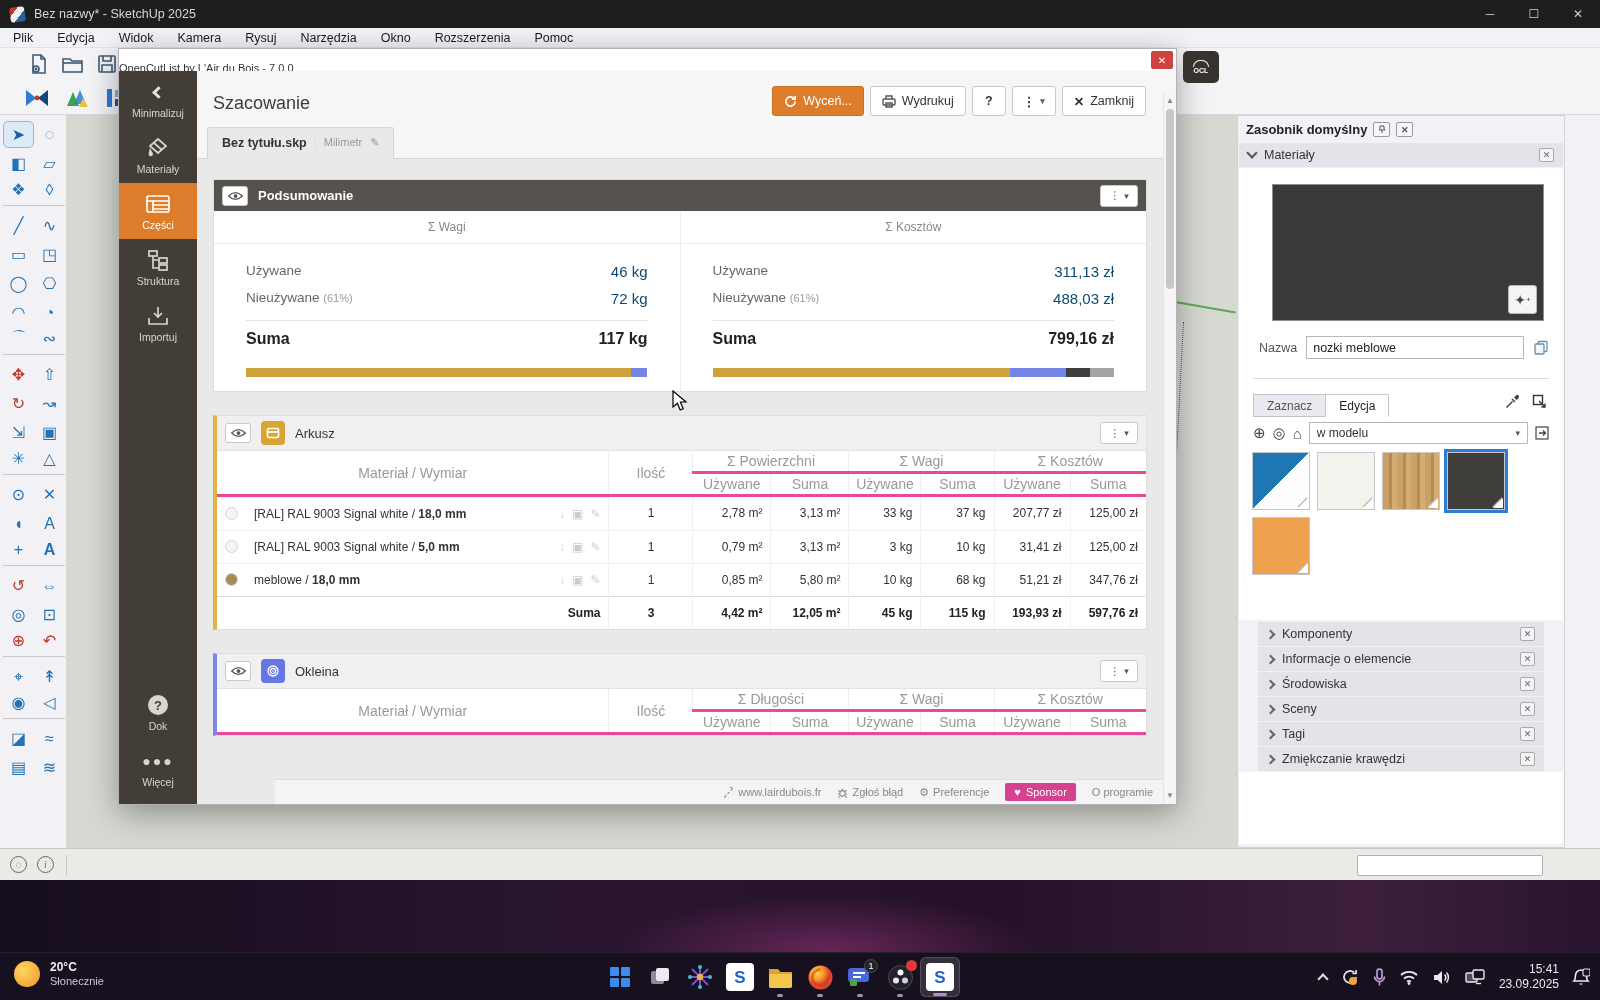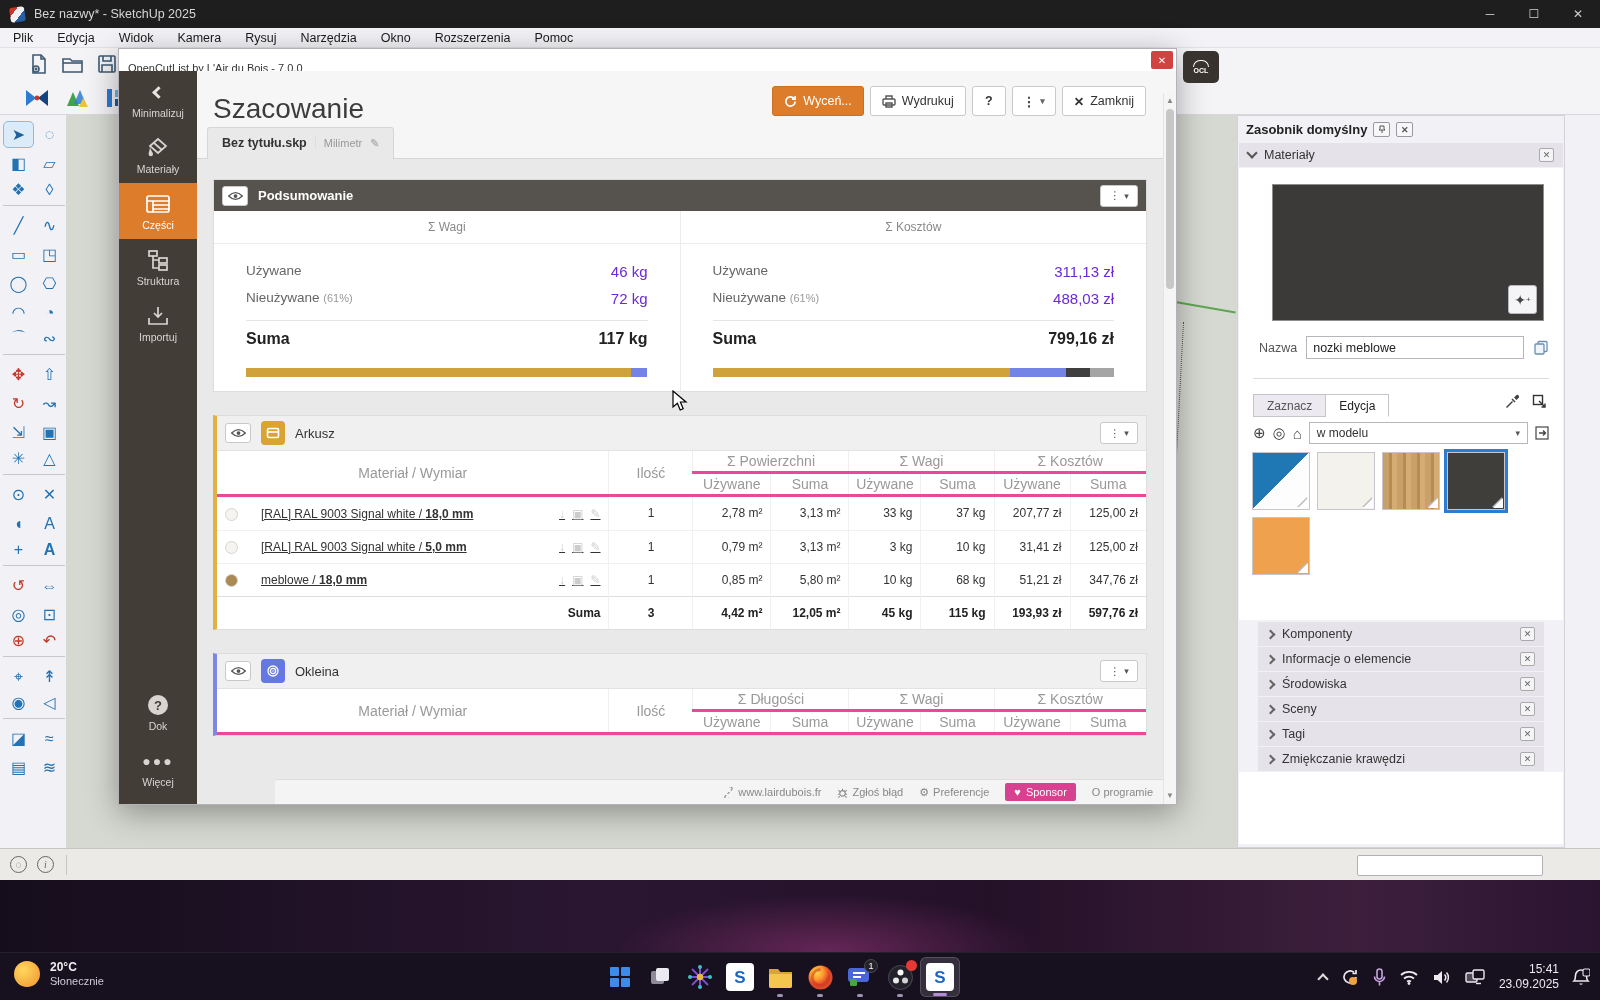--- a/index.html
+++ b/index.html
@@ -29,46 +29,46 @@
 #palette{left:3px;top:121px;width:62px;display:grid;grid-template-columns:1fr 1fr;row-gap:2px;}
 .tool{height:27px;display:flex;align-items:center;justify-content:center;font-size:16px;color:#2272b4;cursor:pointer;}
 
 
 #viewport{left:66px;top:115px;width:1171px;height:733px;background:#d6d9d1;}
 #axis-green{left:1172px;top:306px;width:64px;height:2px;background:#5da751;transform:rotate(10deg);}
 #axis-dotted{left:1183px;top:322px;width:1px;height:480px;border-left:1px dotted #55514d;transform:rotate(3deg);transform-origin:top;}
 
 
 #dialog{left:118px;top:48px;width:1059px;height:757px;background:#fff;border:1px solid #b4b2b8;box-shadow:0 8px 30px rgba(0,0,0,.35);}
-#dlg-titlebar{position:absolute;left:0;top:0;right:0;height:38px;background:#fff;border-bottom:1px solid #ddd;display:flex;align-items:center;font-size:11px;color:#333;padding-left:9px;}
+#dlg-titlebar{position:absolute;left:0;top:0;right:0;height:38px;background:#fff;border-bottom:1px solid #ddd;display:flex;align-items:center;font-size:11px;color:#333;}
 #dlg-close{position:absolute;right:3px;top:2px;width:22px;height:18px;background:#cf4440;color:#fff;font-size:10px;display:flex;align-items:center;justify-content:center;border-radius:2px;cursor:pointer;}
 #dlg-body{position:absolute;left:0;top:22px;right:0;bottom:0;display:flex;}
 
 
 #ocl-side{width:78px;background:#433d37;display:flex;flex-direction:column;align-items:stretch;color:#d8d5d1;}
 .side-item{padding:9px 2px 8px;text-align:center;font-size:10.5px;cursor:pointer;}
 .side-item .ic{height:24px;display:flex;align-items:center;justify-content:center;margin-bottom:3px;}
 .side-item.active{background:#dd7d2b;color:#fff;}
 .side-item.minim .chev{display:inline-block;width:9px;height:9px;border-left:3px solid #e8e5e1;border-bottom:3px solid #e8e5e1;transform:rotate(45deg);}
 .side-spacer{flex:1;}
 .qcircle{width:20px;height:20px;border-radius:50%;background:#d8d5d1;color:#433d37;font-weight:bold;font-size:13px;display:flex;align-items:center;justify-content:center;}
 .dots{letter-spacing:2px;font-size:14px;color:#d8d5d1;}
 svg.sideic{stroke:#d8d5d1;fill:none;stroke-width:1.7;}
 .side-item.active svg.sideic{stroke:#fff;}
 
 
 #ocl-main{flex:1;position:relative;background:#e9e9e9;overflow:hidden;}
 #ocl-head{position:absolute;left:0;top:0;right:0;height:88px;background:#f6f6f6;border-bottom:1px solid #d6d6d6;}
-#ocl-title{position:absolute;left:16px;top:22px;font-size:28px;font-weight:300;color:#3c3c3c;}
+#ocl-title{position:absolute;left:16px;top:22px;font-size:18px;font-weight:300;color:#3c3c3c;}
 #head-btns{position:absolute;right:30px;top:15px;display:flex;gap:6px;align-items:center;}
 .hbtn{height:30px;background:#fff;border:1px solid #c9c9c9;border-radius:3px;font-size:12.5px;color:#333;display:flex;align-items:center;gap:6px;padding:0 11px;cursor:pointer;}
 .hbtn.orange{background:#dd7d2b;border-color:#c86f22;color:#fff;}
 .hbtn.iconbtn{width:34px;justify-content:center;padding:0;font-weight:bold;}
 #tabs{position:absolute;left:10px;bottom:-1px;display:flex;}
-.tab-active{background:#e9e9e9;border:1px solid #d6d6d6;border-bottom:none;border-radius:3px 3px 0 0;padding:8px 14px 9px;font-size:12.5px;font-weight:bold;color:#333;display:flex;align-items:center;gap:8px;cursor:pointer;}
+.tab-active{background:#e9e9e9;border:1px solid #d6d6d6;border-bottom:none;border-radius:3px 3px 0 0;padding:8px 14px 9px;font-size:12.5px;font-weight:bold;color:#333;display:flex;align-items:flex-start;gap:8px;cursor:pointer;}
 .tab-active .unit{font-weight:normal;font-size:11px;color:#999;border-left:1px solid #ddd;padding-left:8px;}
 .tab-active .pencil{color:#bbb;font-size:11px;}
 
 #ocl-content{position:absolute;left:0;top:88px;right:13px;bottom:25px;overflow:hidden;padding:20px 16px 0 16px;}
 
 
 .card{background:#fff;border:1px solid #ddd;margin-bottom:23px;position:relative;}
 .card.accent-gold{border-left:4px solid #e2b144;}
 .card.accent-blue{border-left:4px solid #7b87e6;}
 #sum-head{background:#56524e;color:#fff;height:31px;display:flex;align-items:center;padding:0 8px;gap:10px;}
@@ -79,35 +79,35 @@
 .sq-icon{width:24px;height:24px;border-radius:4px;display:flex;align-items:center;justify-content:center;}
 .sq-icon.gold{background:#d9a433;}
 .sq-icon.blue{background:#6577e3;}
 
 
 #sum-body{display:flex;}
 .sum-col{flex:1;padding:0 0 14px;}
 .sum-col+.sum-col{border-left:1px solid #ececec;}
 .sum-colhead{text-align:center;font-size:12px;color:#888;padding:9px 0;border-bottom:1px solid #ececec;margin-bottom:14px;}
 .sum-row{display:flex;justify-content:space-between;padding:5px 32px;font-size:13.5px;color:#666;}
-.sum-row .val{color:#6d28d9;font-size:15px;}
+.sum-row .val{color:#0c4a6e;font-size:15px;}
 .sum-row small{color:#999;font-size:11px;}
 .sum-total{display:flex;justify-content:space-between;padding:9px 32px 6px;margin:8px 32px 0;border-top:1px solid #e5e5e5;font-size:16px;font-weight:bold;color:#222;padding-left:0;padding-right:0;}
 .bar{height:9px;margin:14px 32px 0;display:flex;overflow:hidden;background:#fff;}
 .bar .seg{height:100%;}
 
 
 table.ocl{width:100%;border-collapse:collapse;table-layout:fixed;font-size:12px;color:#333;}
 table.ocl th{font-weight:normal;color:#999;font-size:14px;padding:2px 4px;border-left:1px solid #efefef;border-bottom:3px solid #ec4899;background:#fff;}
 table.ocl th:first-child{border-left:none;}
 table.ocl td{padding:9px 8px;border-left:1px solid #f1f1f1;border-top:1px solid #f1f1f1;}
 table.ocl td:first-child{border-left:none;}
 td.num,th.num{text-align:right;}
 td.ctr{text-align:center;}
-td.mat{display:flex;align-items:center;gap:23px;border-left:none;text-decoration:underline;}
+td.mat{display:flex;gap:16px;border-left:none;}
 .swdot{width:13px;height:13px;border-radius:50%;border:1px solid #d8d4cc;flex:none;}
 .rowicons{margin-left:auto;color:#ccc;font-size:12px;display:flex;gap:7px;}
 tr.sumrow td{font-weight:bold;border-top:1px solid #ddd;color:#222;}
 td.sumlabel{text-align:right;font-weight:bold;}
 
 
 #dlg-footer{position:absolute;left:78px;right:13px;bottom:0;height:25px;background:#f4f4f4;border-top:1px solid #ddd;display:flex;align-items:center;justify-content:flex-end;gap:16px;font-size:11px;color:#888;padding-right:10px;}
 #dlg-footer .flink{display:flex;align-items:center;gap:4px;cursor:pointer;}
 #sponsor{background:#d6428f;color:#fff;padding:3px 9px;border-radius:2px;display:flex;gap:5px;align-items:center;cursor:pointer;}
 #dlg-scroll{position:absolute;right:0;top:22px;bottom:0;width:13px;background:#f5f5f5;border-left:1px solid #e4e4e4;}

